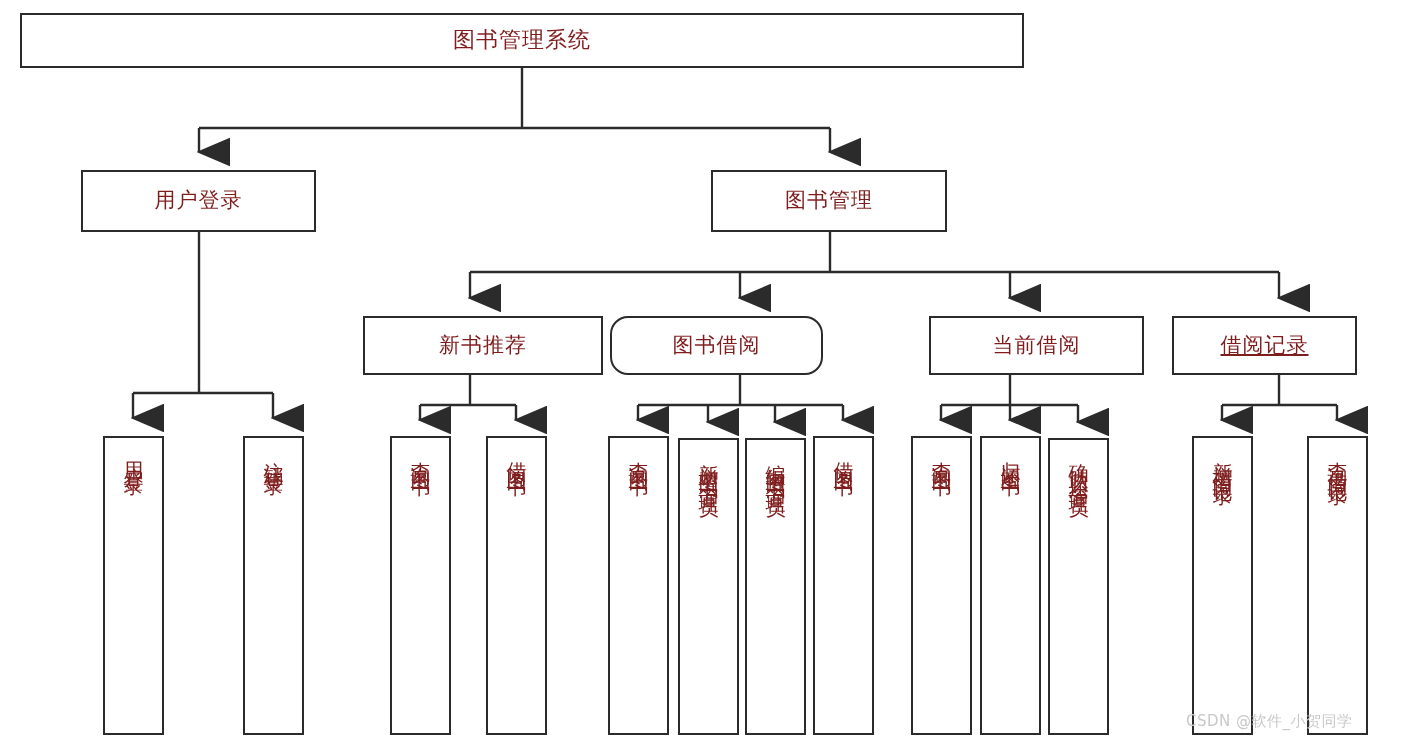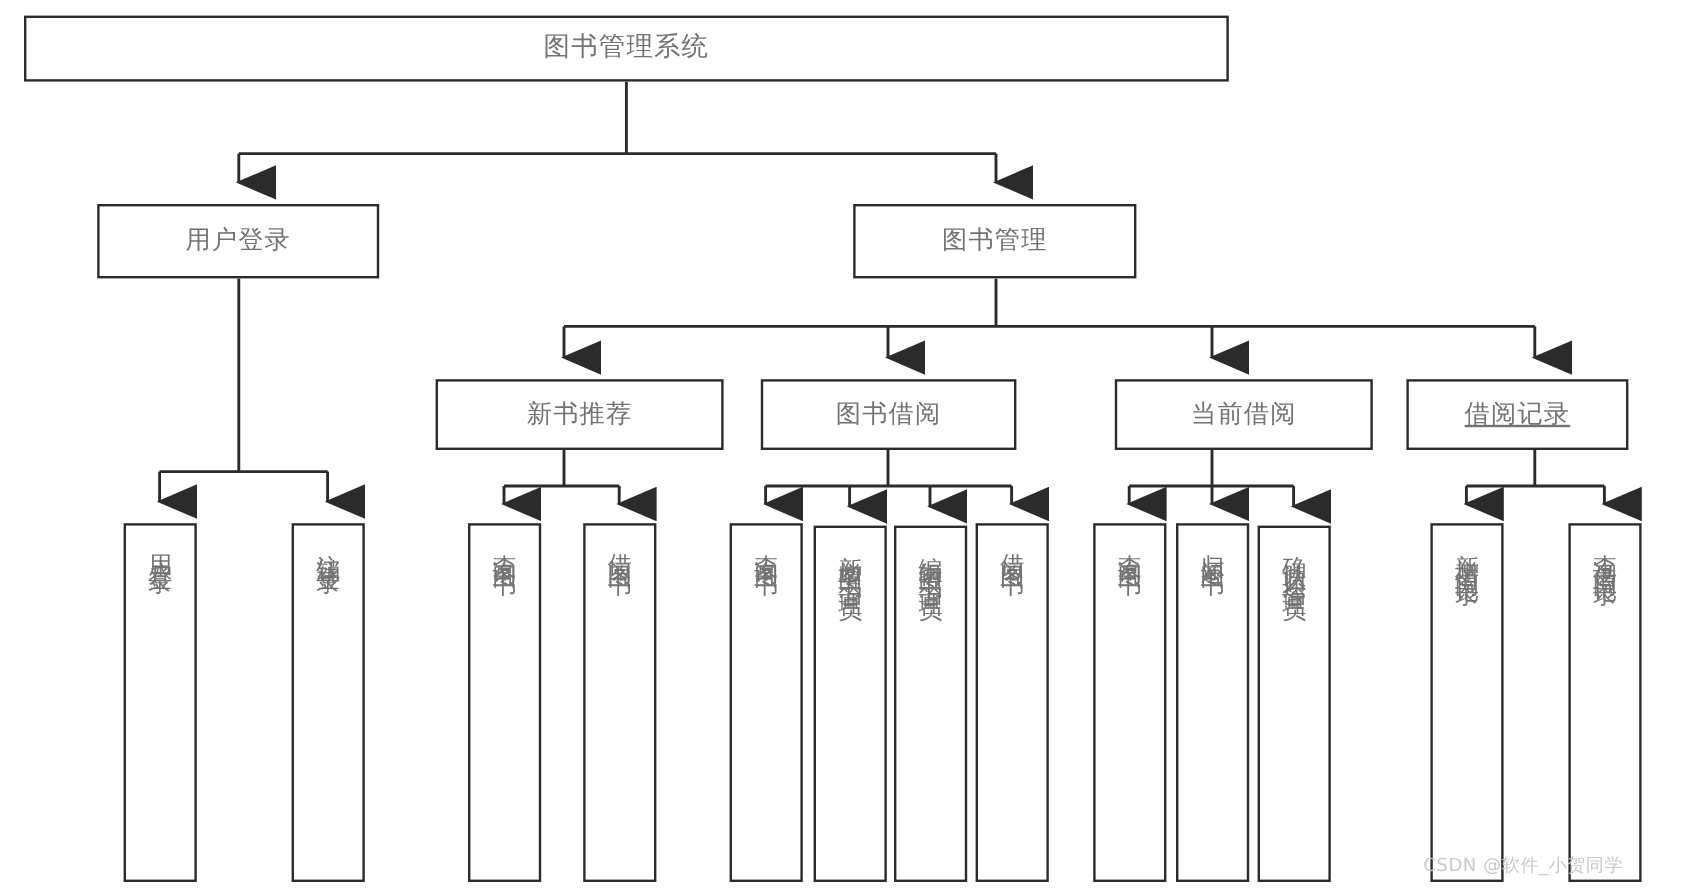--- a/index.html
+++ b/index.html
@@ -26,21 +26,21 @@
     pointer-events: none;
   }
   .node {
     position: absolute;
     box-sizing: border-box;
     border: 2px solid #2b2b2b;
     background: #ffffff;
     display: flex;
     align-items: center;
     justify-content: center;
-    color: #737373;
+    color: #7f1d1d;
   }
   .node.horiz {
     font-size: 21px;
     letter-spacing: 1px;
     line-height: 1.2;
   }
   .node.root {
     font-size: 22px;
   }
   .node.leaf {
@@ -128,21 +128,21 @@
   <div class="node horiz" style="left:81px; top:170px; width:235px; height:62px;">
     <span>用户登录</span>
   </div>
   <div class="node horiz" style="left:711px; top:170px; width:236px; height:62px;align-items:center;">
     <span>图书管理</span>
   </div>
 
   <div class="node horiz" style="left:363px; top:316px; width:240px; height:59px;">
     <span>新书推荐</span>
   </div>
-  <div class="node horiz" style="left:634px; top:316px; width:213px; height:59px;">
+  <div class="node horiz" style="left:610px; top:316px; width:213px; height:59px;border-radius:18px;">
     <span>图书借阅</span>
   </div>
   <div class="node horiz" style="left:929px; top:316px; width:215px; height:59px;">
     <span>当前借阅</span>
   </div>
   <div class="node horiz" style="left:1172px; top:316px; width:185px; height:59px;text-decoration:underline;">
     <span>借阅记录</span>
   </div>
 
   <div class="node leaf" style="left:103px; top:436px; width:61px; height:299px;">

